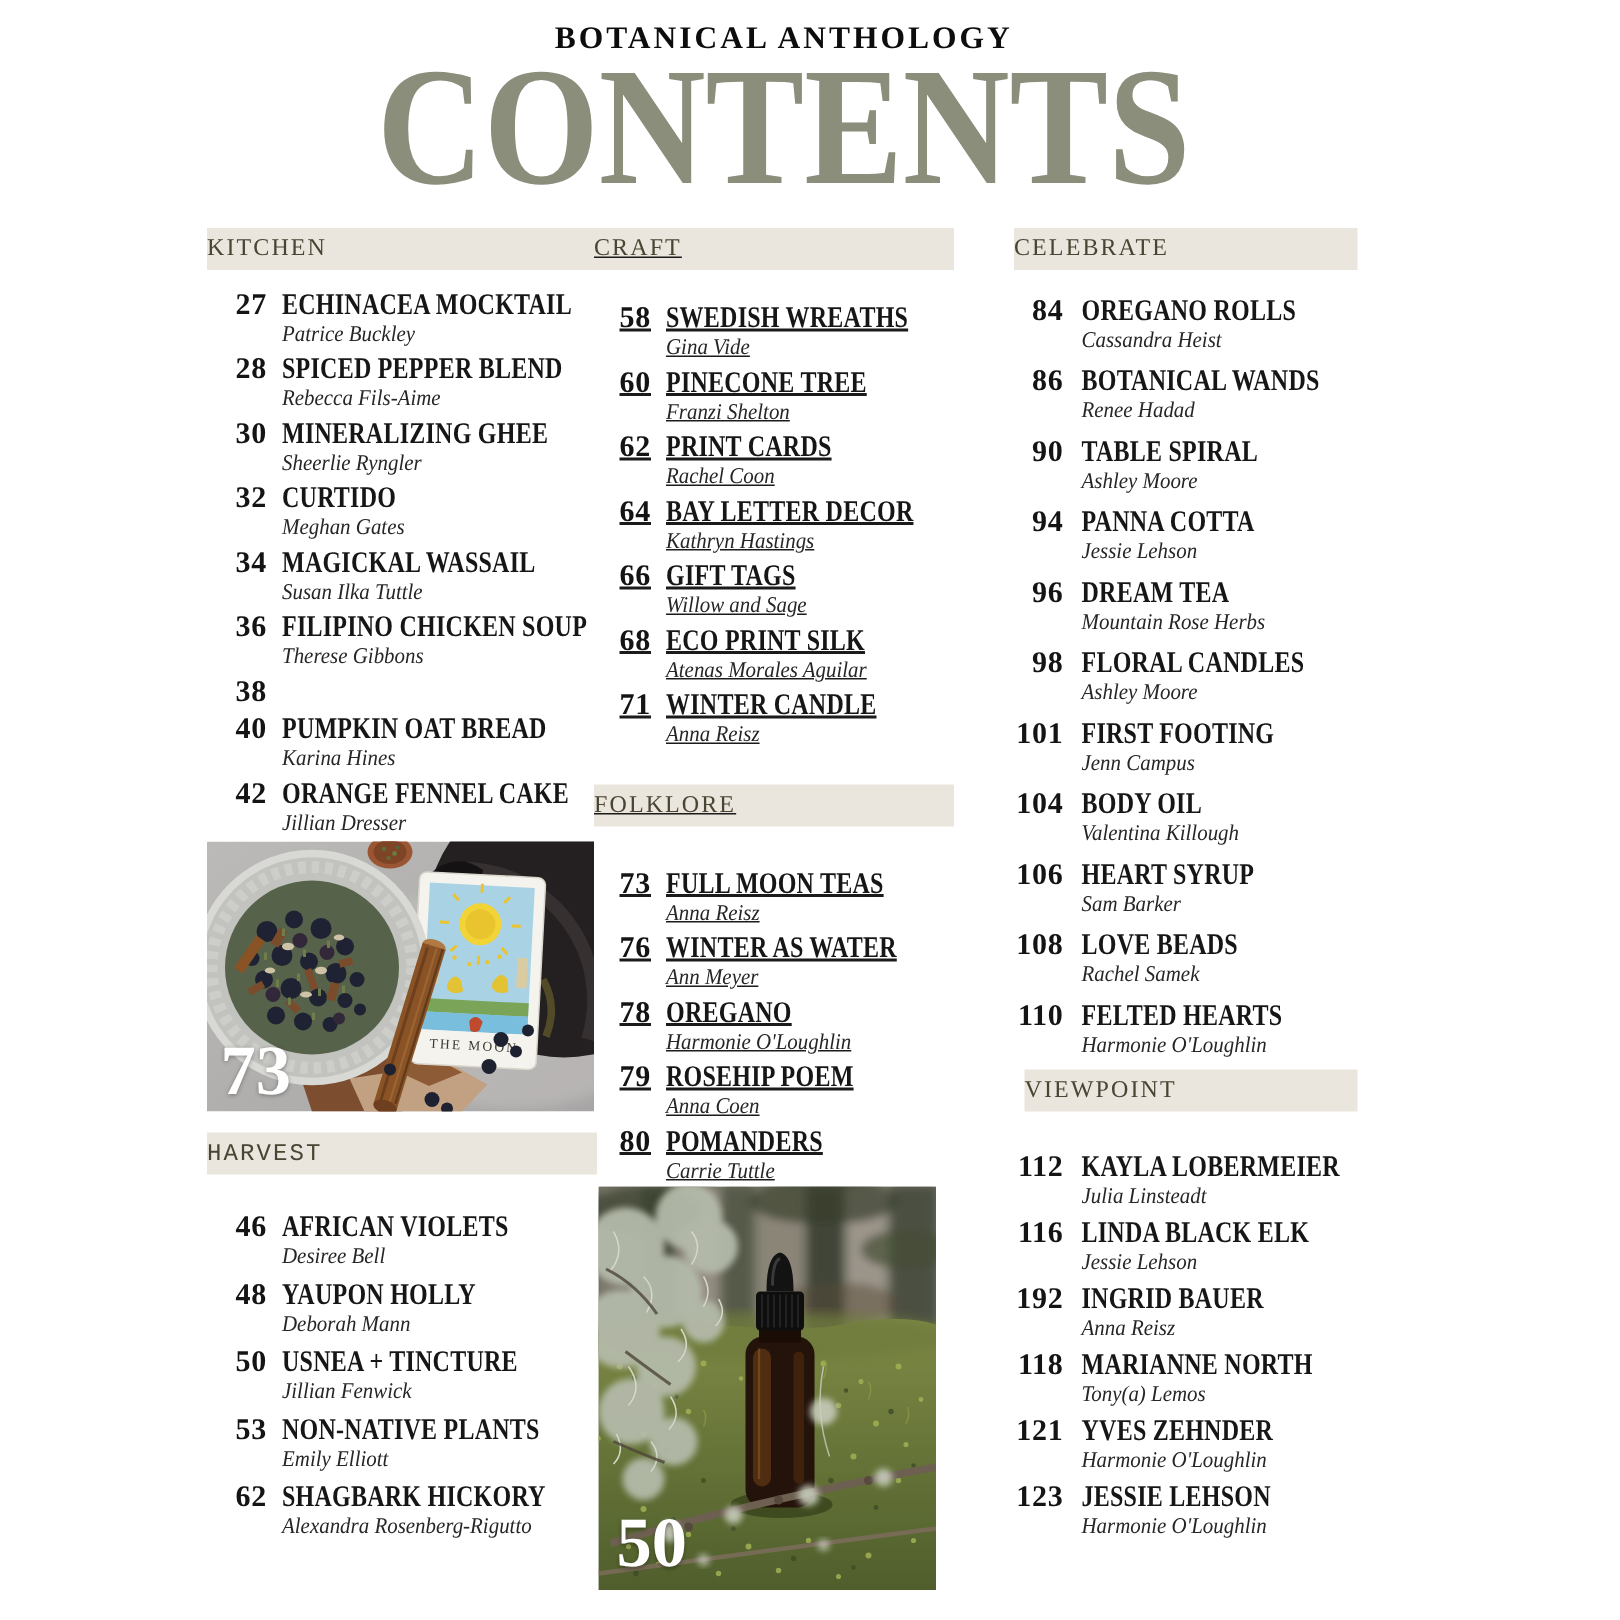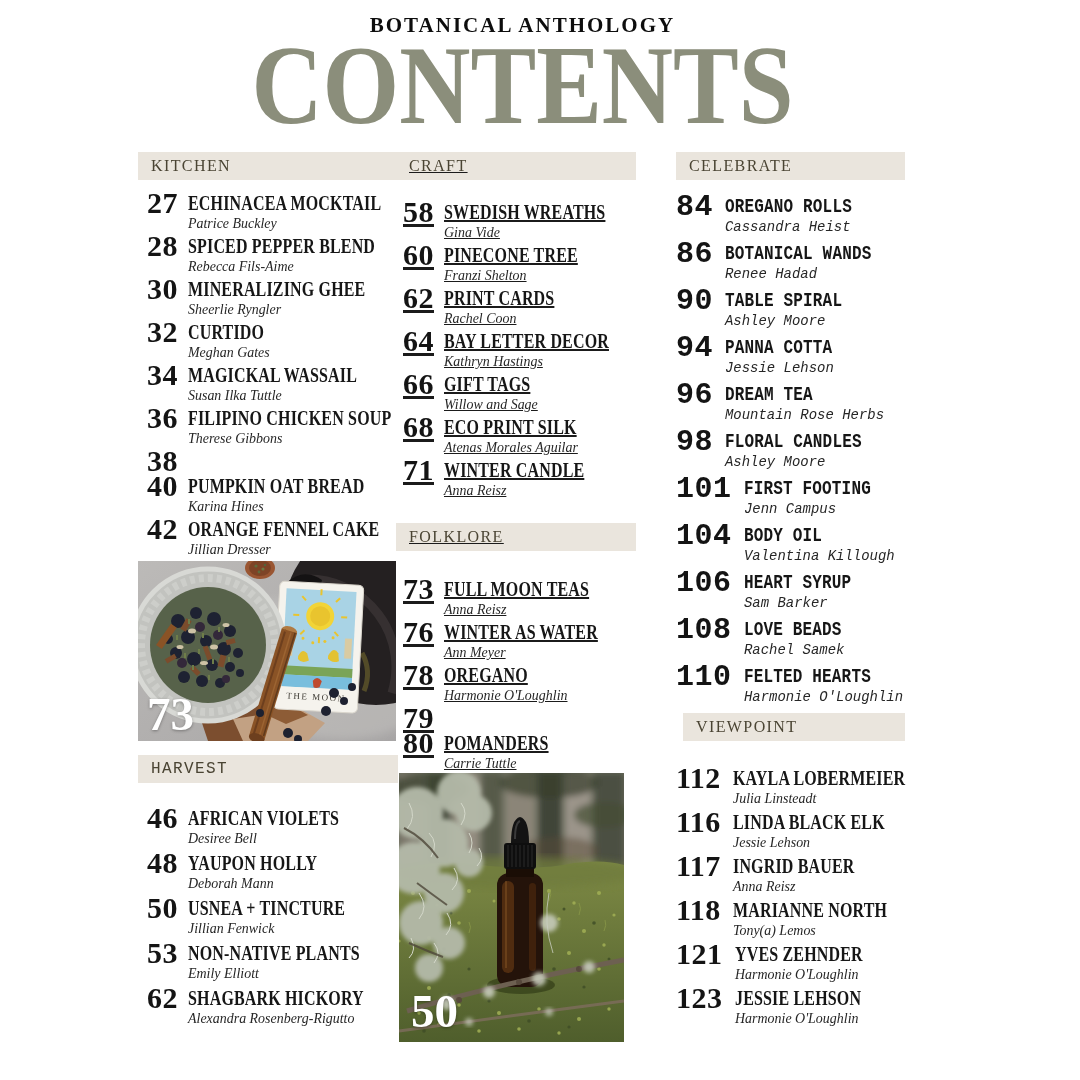--- a/index.html
+++ b/index.html
@@ -14,36 +14,36 @@
              color:var(--accent,#8b8e7b);transform:scaleX(.88);transform-origin:50% 0;}
 
   
   .col{position:absolute;top:152px;}
   #col1{left:138px;width:260px;}
   #col2{left:396px;width:240px;text-decoration:underline;}
   #col3{left:676px;width:229px;}
 
   
   .band{height:28px;background:var(--band-bg,#eae5dd);display:flex;align-items:center;
-        padding-left:13px;box-sizing:border-box;}
+        box-sizing:border-box;}
   .band.indent{margin-left:7px;}
   .band-label{font-size:16px;letter-spacing:1.4px;color:var(--band-text,#4a4433);}
 
   
   .list{margin-top:21px;}
   #col1 .list.first{margin-top:12px;}
   #col2 .list.first{margin-top:21px;}
   #col3 .list.first{margin-top:16px;}
   .list.mt24{margin-top:24px;} .list.mt26{margin-top:26px;} .list.mt27{margin-top:27px;}
   .entry{display:flex;gap:10px;margin-bottom:3px;}
   #col3 .entry{gap:12px;}
   .pitch-45 .entry{margin-bottom:5px;}
-  .pitch-47 .entry{margin-bottom:7px;font-family:Liberation Mono, monospace;}
+  .pitch-47 .entry{margin-bottom:7px;}
   .pitch-44 .entry{margin-bottom:4px;}
-  .num{flex:0 0 40px;text-align:right;font-weight:bold;font-size:30px;line-height:22px;
+  .num{flex:0 0 40px;text-align:right;font-weight:bold;font-size:20px;line-height:22px;
        letter-spacing:.5px;color:#141414;}
   #col2 .num{flex-basis:38px;}
   #col3 .num{flex-basis:33px;}
   .title{font-size:20px;font-weight:bold;line-height:22px;letter-spacing:.2px;
          white-space:nowrap;transform:scaleX(.80);transform-origin:0 50%;color:#161616;}
   .author{font-size:15px;font-style:italic;line-height:17px;margin-top:1px;color:#262626;
           white-space:nowrap;transform:scaleX(.93);transform-origin:0 50%;}
 
   
   .figure{position:relative;}
@@ -437,20 +437,24 @@
         <div class="entry">
           <div class="num">78</div>
           <div class="txt">
             <div class="title">OREGANO</div>
             <div class="author">Harmonie O'Loughlin</div>
           </div>
         </div>
 
         <div class="entry">
           <div class="num">79</div>
+          <div class="txt">
+            <div class="title">ROSEHIP POEM</div>
+            <div class="author">Anna Coen</div>
+          </div>
         </div>
 
         <div class="entry">
           <div class="num">80</div>
           <div class="txt">
             <div class="title">POMANDERS</div>
             <div class="author">Carrie Tuttle</div>
           </div>
         </div>
 
@@ -737,21 +741,21 @@
 
         <div class="entry">
           <div class="num">116</div>
           <div class="txt">
             <div class="title">LINDA BLACK ELK</div>
             <div class="author">Jessie Lehson</div>
           </div>
         </div>
 
         <div class="entry">
-          <div class="num">117</div>
+          <div class="num">192</div>
           <div class="txt">
             <div class="title">INGRID BAUER</div>
             <div class="author">Anna Reisz</div>
           </div>
         </div>
 
         <div class="entry">
           <div class="num">118</div>
           <div class="txt">
             <div class="title">MARIANNE NORTH</div>

